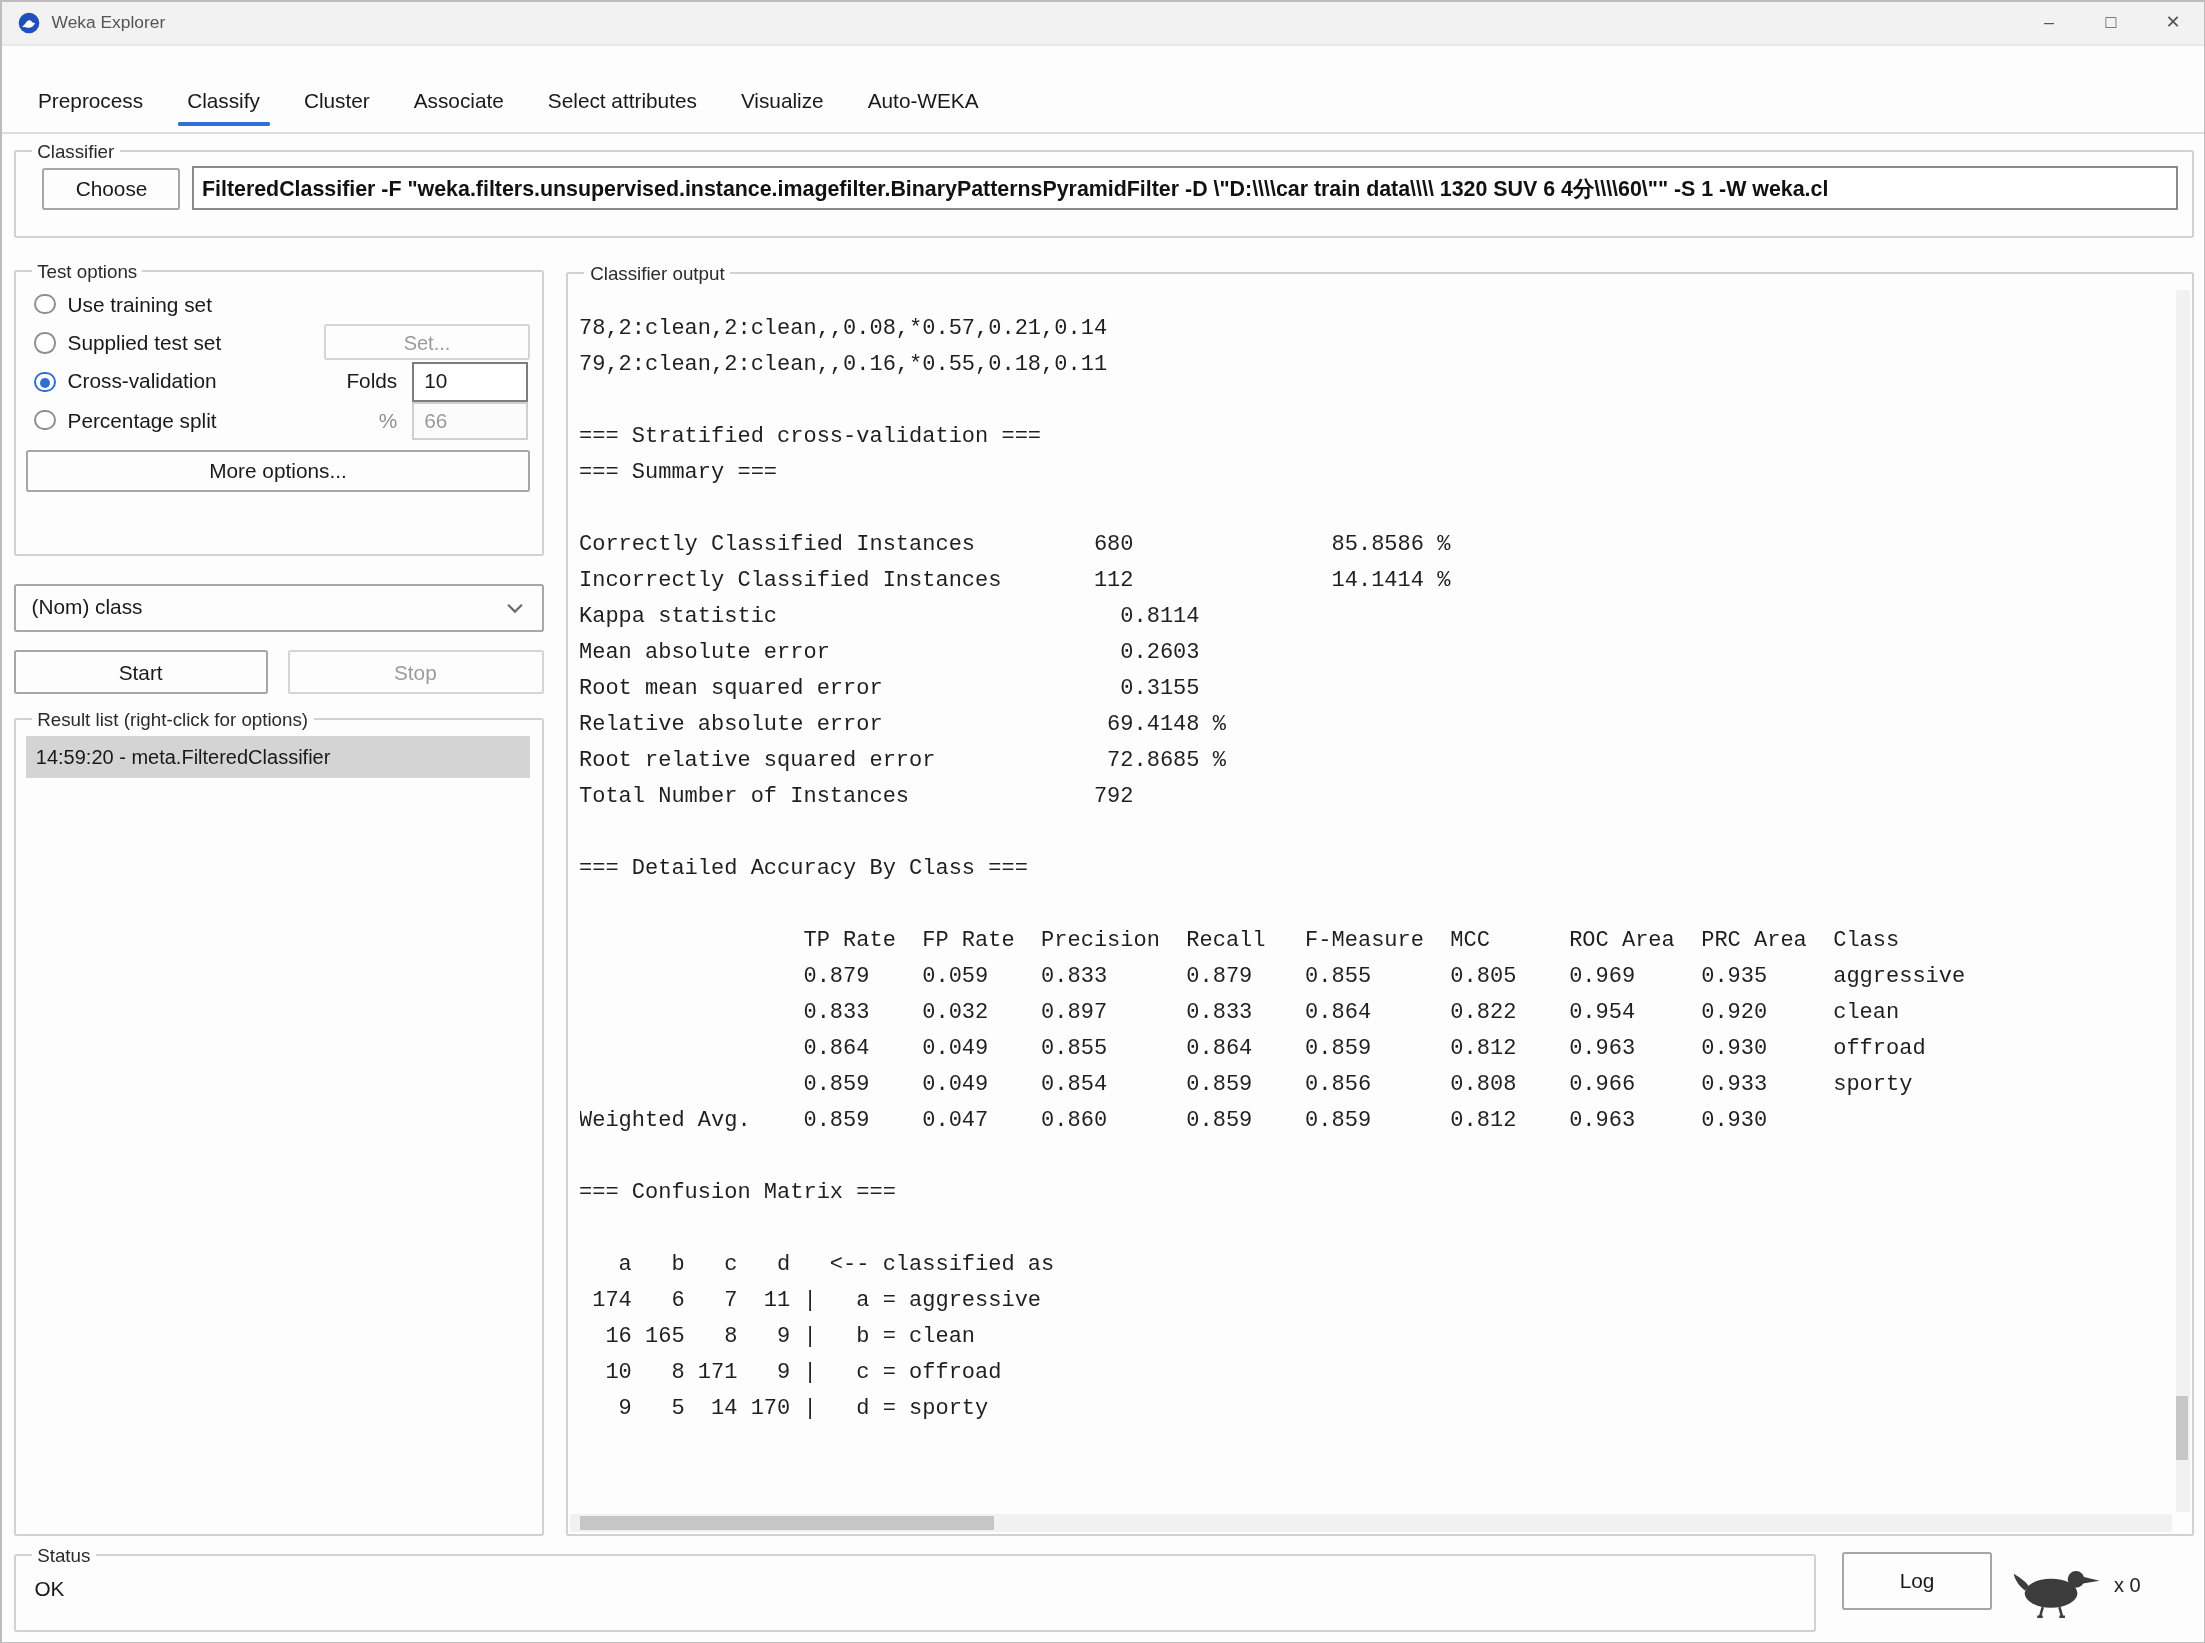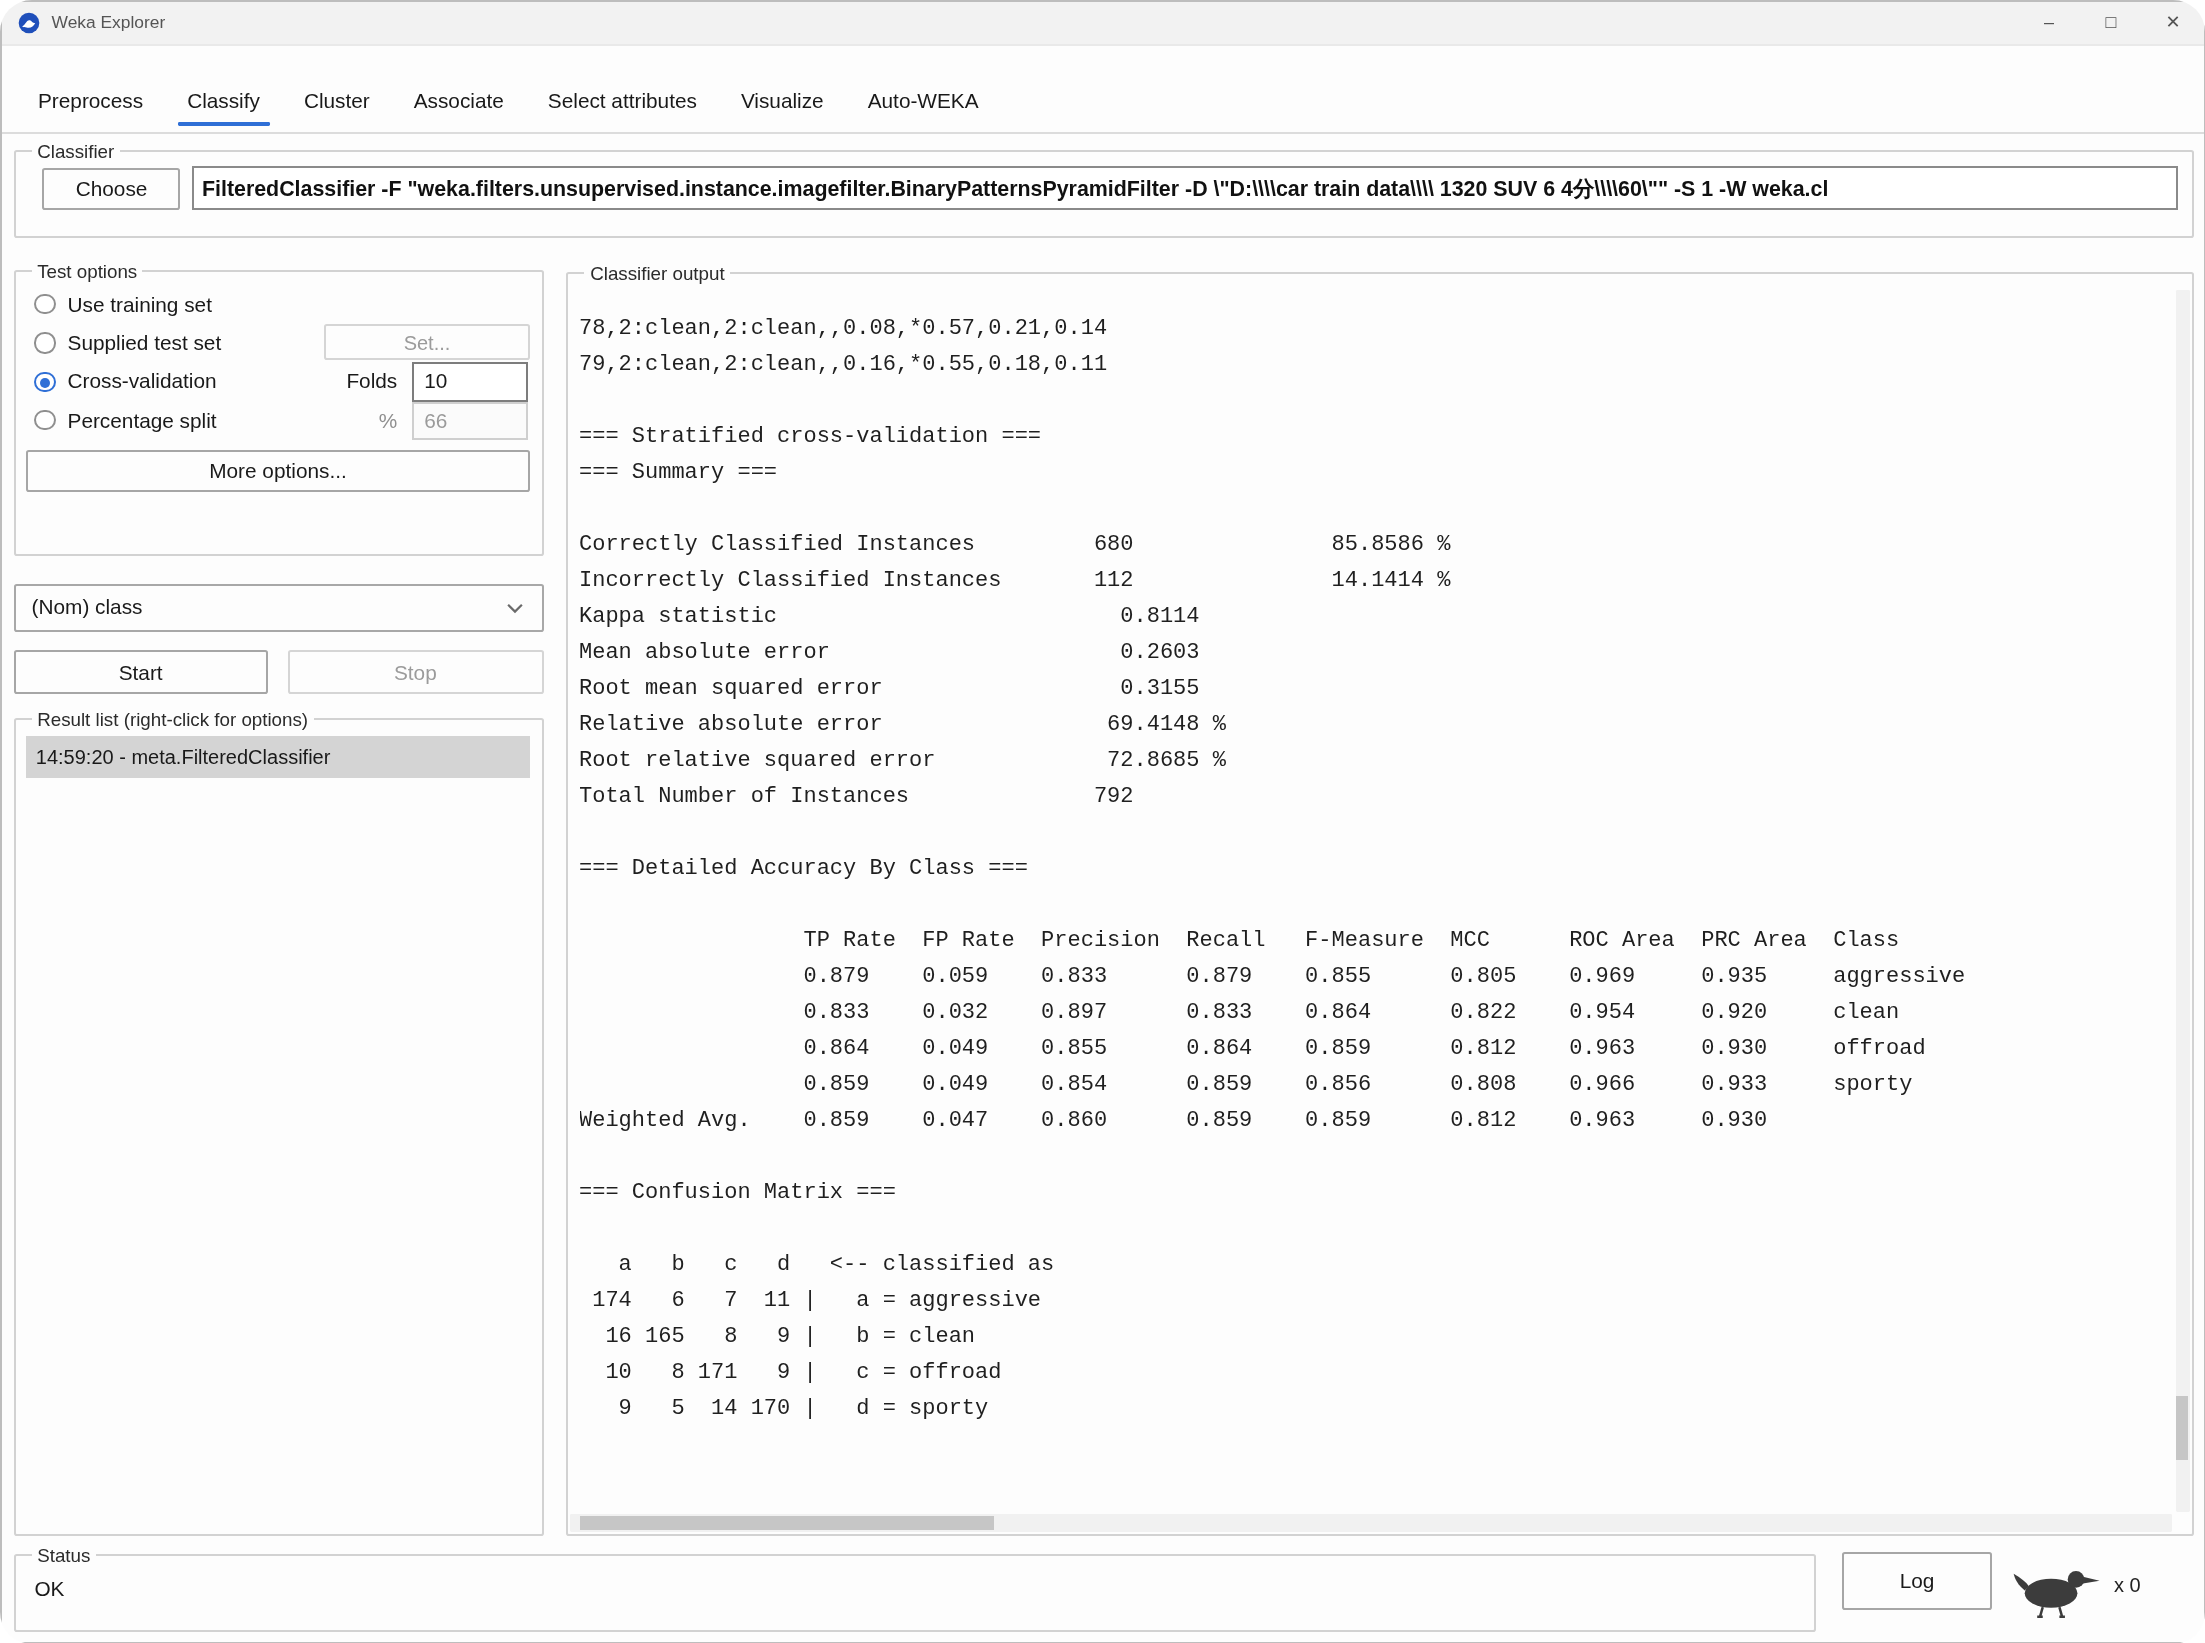--- a/index.html
+++ b/index.html
@@ -1,17 +1,17 @@
 <!DOCTYPE html>
 <html style="font-size:11px"><head>
 <meta charset="utf-8">
 <style>
   * { box-sizing: border-box; margin: 0; padding: 0; }
   html, body { background: #ffffff; }
-  #viewport { width: 2205px; height: 1644px; overflow: hidden; background: #ffffff; border-radius: 32px; }
+  #viewport { width: 2205px; height: 1644px; overflow: hidden; background: #ffffff; }
   #scale {
     width: 1103px; height: 822px;
     transform: scale(2); transform-origin: 0 0;
     position: relative;
     background: #fdfdfd;
     border: 0.7px solid #bdbdbd;
     font-family: "Liberation Sans", sans-serif;
     color: #1a1a1a;
   }
 

